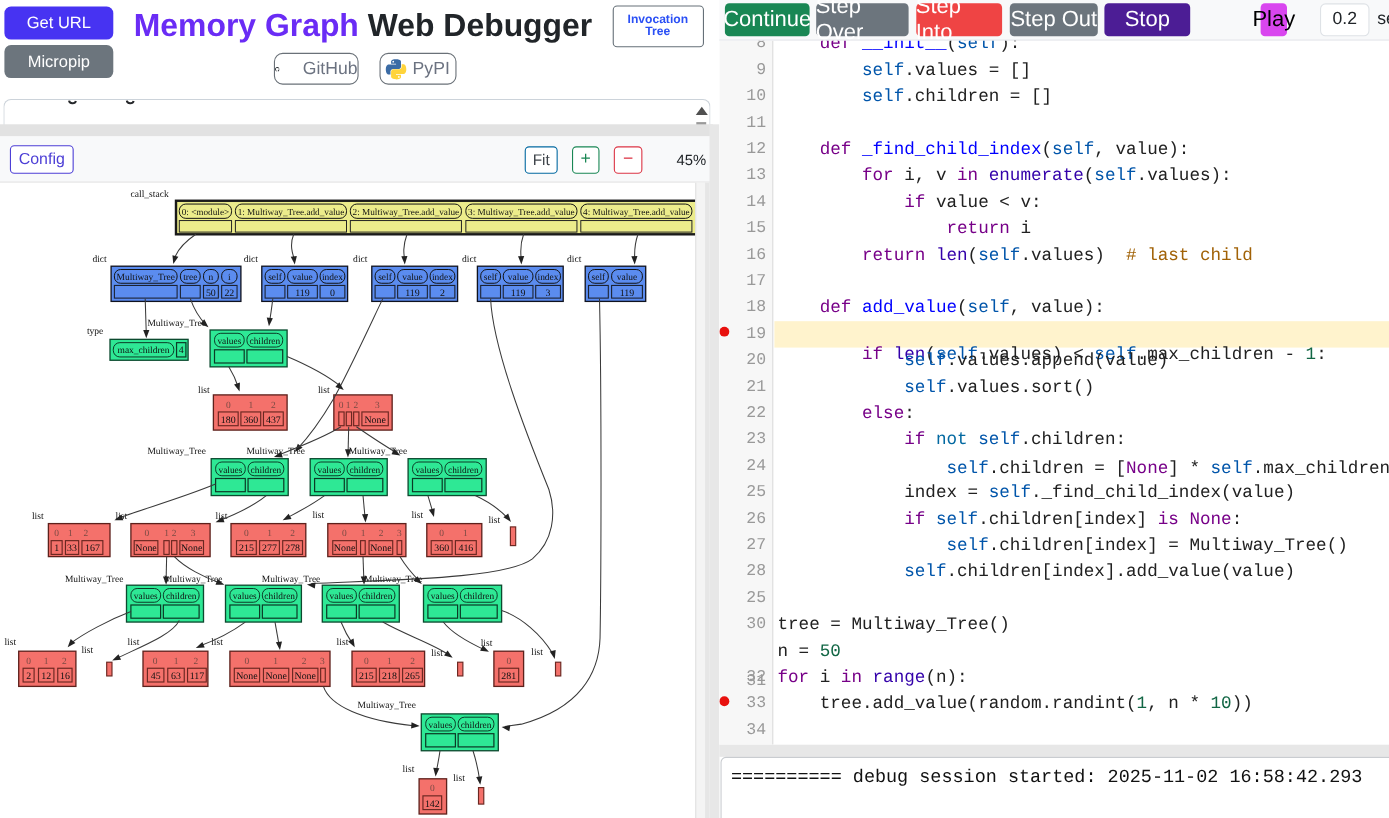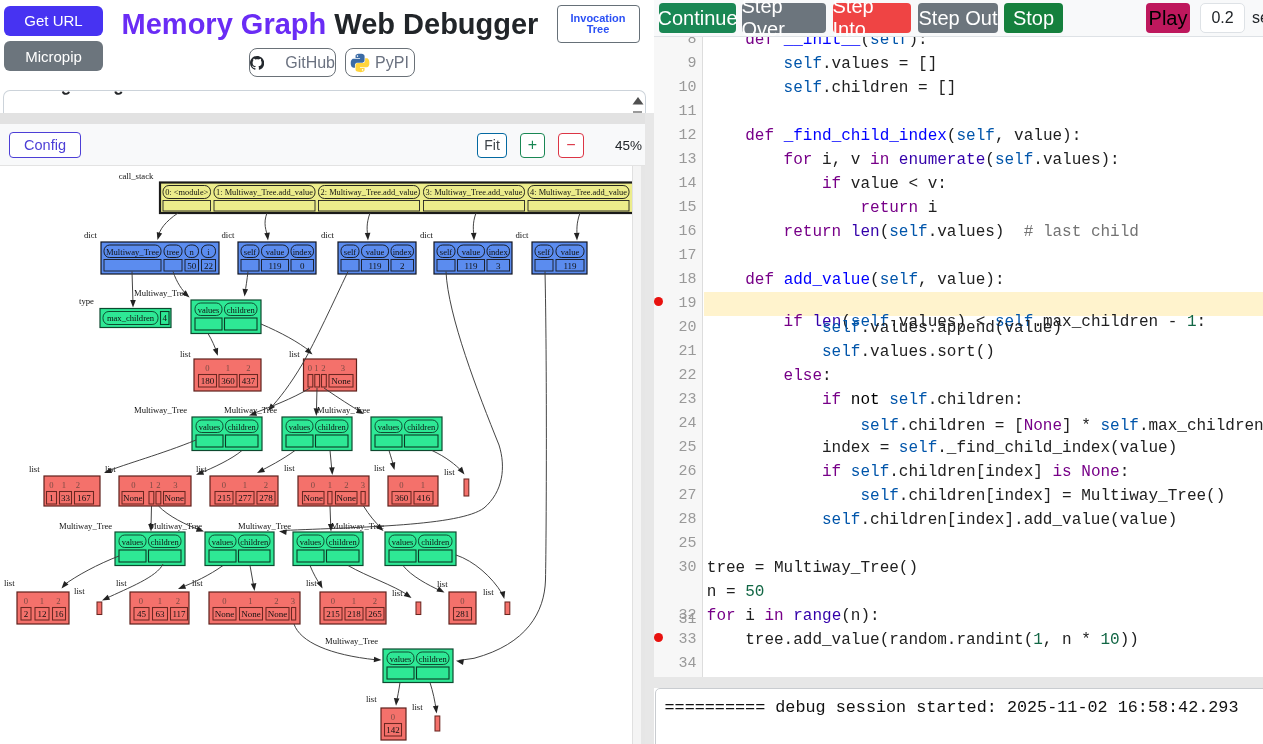--- a/index.html
+++ b/index.html
@@ -26,21 +26,21 @@
 <body>
 
 <div class="btn hbtn" style="left:4px;top:5.5px;width:99px;height:30px;background:#4733f2">Get URL</div>
 <div class="btn hbtn" style="left:4px;top:41px;width:99px;height:30px;background:#6c757d">Micropip</div>
 <div class="abs" style="left:0;top:8px;width:660px;text-align:center;font-size:29px;font-weight:bold;">
   <span style="color:#6a2cf5">Memory Graph</span> <span style="color:#212529">Web Debugger</span></div>
 <div class="abs" style="left:556.5px;top:5px;width:83px;height:38px;border:1px solid #667078;border-radius:4px;
   background:#fff;color:#2b50f5;font-size:11px;font-weight:bold;text-align:center;line-height:11px;
   display:flex;flex-direction:column;align-items:center;justify-content:center">Invocation<br>Tree</div>
 
-<div class="chip" style="left:249px;top:48px;width:87px;height:29px;gap:21px">
+<div class="chip" style="left:249px;top:48px;width:77px;height:29px;gap:21px">
 <svg width="18" height="18" viewBox="0 0 16 16">
       <path fill="#24292e" d="M8 0C3.58 0 0 3.58 0 8c0 3.54 2.29 6.53 5.47 7.59.4.07.55-.17.55-.38 0-.19-.01-.82-.01-1.49-2.01.37-2.53-.49-2.69-.94-.09-.23-.48-.94-.82-1.13-.28-.15-.68-.52-.01-.53.63-.01 1.08.58 1.23.82.72 1.21 1.87.87 2.33.66.07-.52.28-.87.51-1.07-1.78-.2-3.64-.89-3.64-3.95 0-.87.31-1.59.82-2.15-.08-.2-.36-1.02.08-2.12 0 0 .67-.21 2.2.82.64-.18 1.32-.27 2-.27s1.36.09 2 .27c1.53-1.04 2.2-.82 2.2-.82.44 1.1.16 1.92.08 2.12.51.56.82 1.27.82 2.15 0 3.07-1.87 3.75-3.65 3.95.29.25.54.73.54 1.48 0 1.07-.01 1.93-.01 2.2 0 .21.15.46.55.38A8.01 8.01 0 0 0 16 8c0-4.42-3.58-8-8-8z"></path>
     </svg>
 <span>GitHub</span>
   </div>
 
 <div class="chip" style="left:344.5px;top:48px;width:70px;height:29px;gap:5px">
 <svg width="20" height="20" viewBox="0 0 110 110">
 <path fill="#3b6ba5" d="M54.9 4.6c-26 0-24.4 11.3-24.4 11.3l.1 11.7h24.8v3.5H20.7S4 29.2 4 55.4c0 26.1 14.6 25.2 14.6 25.2h8.7V68.4s-.5-14.6 14.3-14.6h24.6s13.9.2 13.9-13.4V17.8S82.2 4.6 54.9 4.6zM41.2 12.5c2.5 0 4.5 2 4.5 4.5s-2 4.5-4.5 4.5-4.5-2-4.5-4.5 2-4.5 4.5-4.5z"></path>
 <path fill="#ffd43b" d="M55.6 105.4c26 0 24.4-11.3 24.4-11.3l-.1-11.7H55.1v-3.5h34.7s16.7 1.9 16.7-24.3c0-26.1-14.6-25.2-14.6-25.2h-8.7v11.2s.5 14.6-14.3 14.6H44.3s-13.9-.2-13.9 13.4v22.6s-2.1 13.2 25.2 13.2zm13.7-7.9c-2.5 0-4.5-2-4.5-4.5s2-4.5 4.5-4.5 4.5 2 4.5 4.5-2 4.5-4.5 4.5z"></path>
@@ -56,21 +56,21 @@
 <div class="abs" style="left:3px;top:90px;width:643px;height:33px;border:1px solid #ccd3da;border-bottom:none;border-radius:7px 7px 0 0;background:#fff"></div>
 
 <svg class="abs" style="left:631px;top:94px" width="14" height="22">
     <path d="M7,3 L12.5,10.5 L1.5,10.5 Z" fill="#505050"></path>
     <rect x="2" y="17" width="9" height="3.5" fill="#9a9a9a"></rect>
   </svg>
 
 <div class="abs" style="left:0;top:113px;width:648px;height:10.5px;background:#e2e2e2"></div>
 
 <div class="abs" style="left:0;top:123.5px;width:648px;height:42px;background:#f8f9fa;border-bottom:1px solid #e3e3e3"></div>
-<div class="tbtn" style="left:9px;top:132px;width:72px;height:26px;border:1.5px solid #4d3fd6;color:#4d3fd6;font-size:14.5px">Config</div>
+<div class="tbtn" style="left:9px;top:132px;width:58px;height:26px;border:1.5px solid #4d3fd6;color:#4d3fd6;font-size:14.5px">Config</div>
 <div class="tbtn" style="left:477px;top:132.5px;width:30px;height:25.5px;border:1px solid #0369a1;color:#3e444a">Fit</div>
 <div class="tbtn" style="left:520px;top:132.5px;width:25px;height:25.5px;border:1px solid #198754;color:#198754;font-size:16px">+</div>
 <div class="tbtn" style="left:558px;top:132.5px;width:26px;height:25.5px;border:1px solid #dc3545;color:#dc3545;font-size:16px">−</div>
 <div class="abs" style="left:598px;top:137.5px;width:44px;text-align:right;font-size:13.5px;color:#212529">45%</div>
 
 <svg width="648" height="584" viewBox="0 166 648 584" style="position:absolute;left:0;top:166px">
     <g>
       <text x="136" y="179" font-size="8.7" fill="#111" text-anchor="middle" font-family="Liberation Serif, serif">call_stack</text>
       <rect x="160" y="182.5" width="474" height="30.5" fill="#ECEC8B" stroke="#1a1a1a" stroke-width="2.2"></rect>
       <rect x="163" y="185.5" width="47.5" height="13" fill="#ECEC8B" stroke="#111" stroke-width="0.9" rx="5.909090909090908"></rect>
@@ -526,22 +526,22 @@
 <div class="abs" style="left:631.5px;top:166px;width:13.5px;height:578px;background:#f4f4f4;border-left:1px solid #e0e0e0"></div>
 <div class="abs" style="left:641px;top:166px;width:4px;height:578px;background:#e6e6e6"></div>
 
 <div class="abs" style="left:645px;top:113px;width:8.5px;height:631px;background:#e7e7e7"></div>
 
 <div class="abs" style="left:653.5px;top:0;width:609.5px;height:36.5px;background:#f8f9fa;border-bottom:1px solid #dee2e6"></div>
 <div class="btn" style="left:659px;top:3px;width:77px;height:30px;background:#198754;border-radius:4px">Continue</div>
 <div class="btn" style="left:741.5px;top:3px;width:84.5px;height:30px;background:#6c757d;border-radius:4px">Step Over</div>
 <div class="btn" style="left:832.5px;top:3px;width:78px;height:30px;background:#ef4444;border-radius:4px">Step Into</div>
 <div class="btn" style="left:918px;top:3px;width:80px;height:30px;background:#6c757d;border-radius:4px">Step Out</div>
-<div class="btn" style="left:1004px;top:3px;width:59px;height:30px;background:#15803d;border-radius:4px">Stop</div>
-<div class="btn" style="left:1146px;top:3px;width:44px;height:30px;background:#be185d;border-radius:4px;color:#000">Play</div>
+<div class="btn" style="left:1004px;top:3px;width:78px;height:30px;background:#4c1d95;border-radius:4px">Stop</div>
+<div class="btn" style="left:1146px;top:3px;width:24px;height:30px;background:#d946ef;border-radius:4px;color:#000">Play</div>
 <div class="abs" style="left:1200px;top:3px;width:45px;height:30px;background:#fff;border:1px solid #dee2e6;border-radius:5px;
   font-size:16px;color:#212529;display:flex;align-items:center;justify-content:center">0.2</div>
 <div class="abs" style="left:1252px;top:9px;font-size:16px;color:#212529">sec</div>
 
 <div id="editor">
   <div id="hl"></div>
   <div id="gutter">
       <div class="gn" style="top:-8.5px">8</div>
       <div class="gn" style="top:15.5px">9</div>
       <div class="gn" style="top:39.5px">10</div>
@@ -574,28 +574,28 @@
   </div>
   <div id="code">
       <div class="cl" style="top:-8.5px">    <span style="color:#708">def</span> <span style="color:#00f">__init__</span>(<span style="color:#05a">self</span>):</div>
       <div class="cl" style="top:15.5px">        <span style="color:#05a">self</span>.values = []</div>
       <div class="cl" style="top:39.5px">        <span style="color:#05a">self</span>.children = []</div>
       <div class="cl" style="top:63.5px"></div>
       <div class="cl" style="top:87.5px">    <span style="color:#708">def</span> <span style="color:#00f">_find_child_index</span>(<span style="color:#05a">self</span>, value):</div>
       <div class="cl" style="top:111.5px">        <span style="color:#708">for</span> i, v <span style="color:#708">in</span> <span style="color:#30a">enumerate</span>(<span style="color:#05a">self</span>.values):</div>
       <div class="cl" style="top:135.5px">            <span style="color:#708">if</span> value &lt; v:</div>
       <div class="cl" style="top:159.5px">                <span style="color:#708">return</span> i</div>
-      <div class="cl" style="top:183.5px">        <span style="color:#708">return</span> <span style="color:#30a">len</span>(<span style="color:#05a">self</span>.values)  <span style="color:#737373"># last child</span></div>
+      <div class="cl" style="top:183.5px">        <span style="color:#708">return</span> <span style="color:#30a">len</span>(<span style="color:#05a">self</span>.values)  <span style="color:#a16207"># last child</span></div>
       <div class="cl" style="top:207.5px"></div>
       <div class="cl" style="top:231.5px">    <span style="color:#708">def</span> <span style="color:#00f">add_value</span>(<span style="color:#05a">self</span>, value):</div>
       <div class="cl" style="top:273px">        <span style="color:#708">if</span> <span style="color:#30a">len</span>(<span style="color:#05a">self</span>.values) &lt; <span style="color:#05a">self</span>.max_children - <span style="color:#164">1</span>:</div>
       <div class="cl" style="top:279.5px">            <span style="color:#05a">self</span>.values.append(value)</div>
       <div class="cl" style="top:303.5px">            <span style="color:#05a">self</span>.values.sort()</div>
       <div class="cl" style="top:327.5px">        <span style="color:#708">else</span>:</div>
-      <div class="cl" style="top:351.5px">            <span style="color:#708">if</span> <span style="color:#000000">not</span> <span style="color:#05a">self</span>.children:</div>
+      <div class="cl" style="top:351.5px">            <span style="color:#708">if</span> <span style="color:#0369a1">not</span> <span style="color:#05a">self</span>.children:</div>
       <div class="cl" style="top:377px">                <span style="color:#05a">self</span>.children = [<span style="color:#708">None</span>] * <span style="color:#05a">self</span>.max_children</div>
       <div class="cl" style="top:399.5px">            index = <span style="color:#05a">self</span>._find_child_index(value)</div>
       <div class="cl" style="top:423.5px">            <span style="color:#708">if</span> <span style="color:#05a">self</span>.children[index] <span style="color:#708">is</span> <span style="color:#708">None</span>:</div>
       <div class="cl" style="top:447.5px">                <span style="color:#05a">self</span>.children[index] = Multiway_Tree()</div>
       <div class="cl" style="top:471.5px">            <span style="color:#05a">self</span>.children[index].add_value(value)</div>
       <div class="cl" style="top:495.5px"></div>
       <div class="cl" style="top:519.5px">tree = Multiway_Tree()</div>
       <div class="cl" style="top:543.5px">n = <span style="color:#164">50</span></div>
       <div class="cl" style="top:567.5px"><span style="color:#708">for</span> i <span style="color:#708">in</span> <span style="color:#30a">range</span>(n):</div>
       <div class="cl" style="top:591.5px">    tree.add_value(random.randint(<span style="color:#164">1</span>, n * <span style="color:#164">10</span>))</div>

